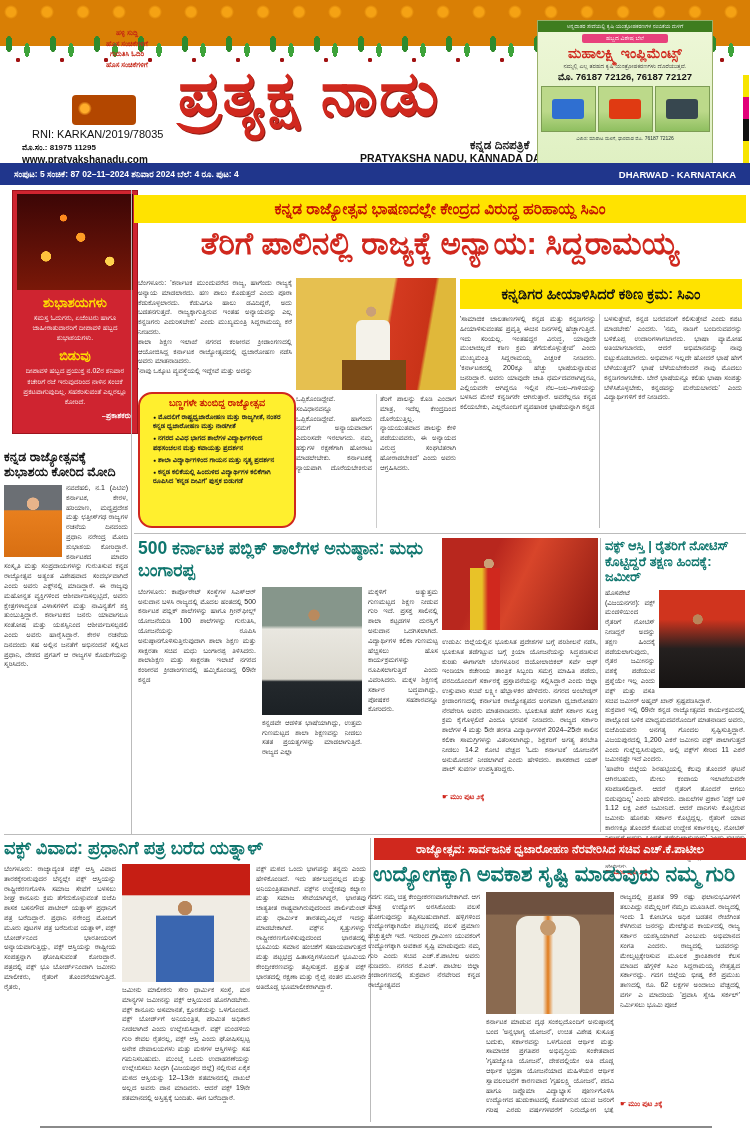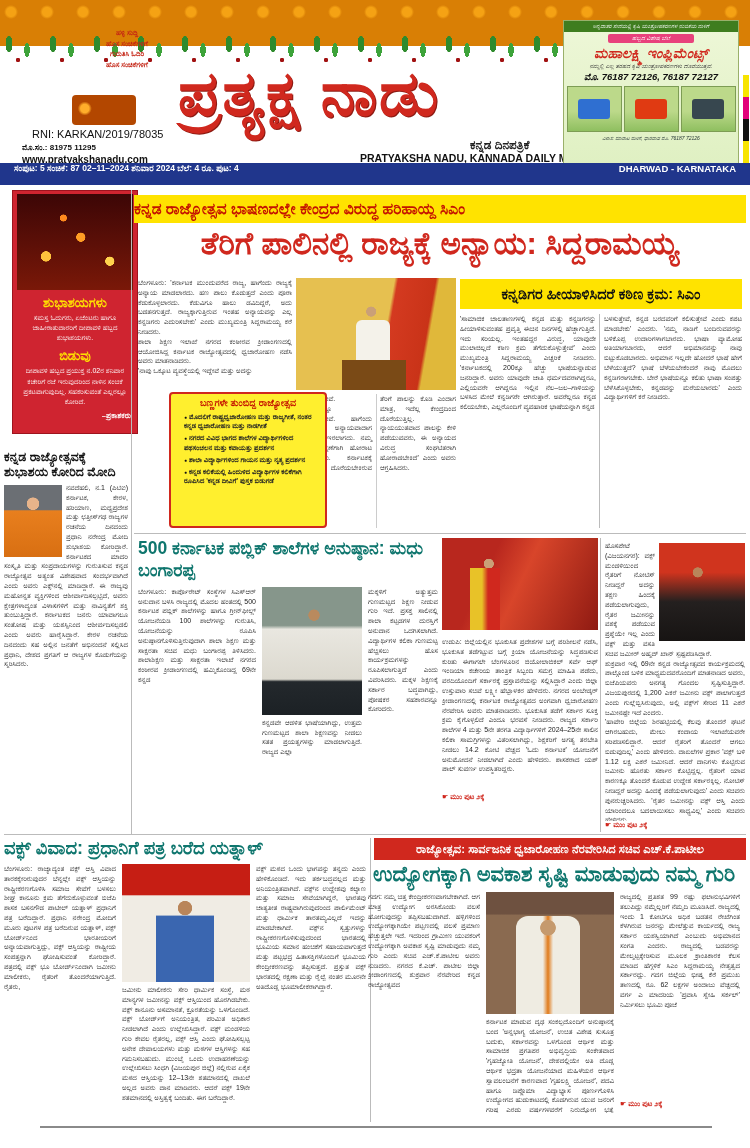--- a/index.html
+++ b/index.html
@@ -25,39 +25,39 @@
   .small-red{color:#c42414;font-weight:bold;font-size:7px;line-height:1.5;}
   .hdr-contact{font-weight:bold;font-size:10px;color:#111;line-height:1.6;}
   .lamp-ico{width:64px;height:30px;border-radius:4px;
     background:radial-gradient(circle 7px at 20% 45%,#ffae2a 60%,#b34700 100%),
                radial-gradient(circle 7px at 50% 40%,#ffc445 60%,#b34700 100%),
                radial-gradient(circle 7px at 80% 45%,#ff9d1e 60%,#b34700 100%),
                linear-gradient(180deg,#f2d8a0,#cf8a3b);}
   .sub-kn{font-size:12px;font-weight:bold;color:#222;}
   .sub-en{font-size:10.5px;font-weight:bold;color:#111;}
   
-  .ad{left:563px;top:20px;width:174px;height:146px;border:1px solid #9ab06a;
-      background:linear-gradient(180deg,#eef7d8,#dff0c2);overflow:hidden;font-style:italic;}
+  .ad{left:537px;top:20px;width:174px;height:146px;border:1px solid #9ab06a;
+      background:linear-gradient(180deg,#eef7d8,#dff0c2);overflow:hidden;}
   .ad-topline{background:#3f7d1f;color:#fff;font-size:5.5px;text-align:center;padding:2px 1px;}
   .ad-ribbon{margin:2px auto 0;width:86px;background:#e8417c;color:#fff;font-size:6px;
              text-align:center;border-radius:2px;padding:1px 0;}
   .ad-name{color:#d0281e;font-weight:bold;font-size:14px;text-align:center;margin-top:2px;}
   .ad-sub{font-size:6px;text-align:center;color:#333;margin-top:1px;}
   .ad-ph{font-size:9.5px;font-weight:bold;text-align:center;color:#111;margin-top:1px;}
   .ad-imgs{display:flex;gap:2px;justify-content:center;margin-top:3px;}
   .ad-img{width:53px;height:44px;border:1px solid #7d9c54;background:linear-gradient(180deg,#bcd98a 55%,#8fbf60);position:relative;}
   .ad-img i{position:absolute;left:10px;top:12px;width:32px;height:20px;border-radius:3px;display:block;}
   .machine-blue i{background:#2f6fd1;}
   .machine-red i{background:#e03a12;}
   .machine-dark i{background:#37474f;}
   .ad-foot{font-size:5px;color:#233;text-align:center;margin-top:3px;}
   .regbars span{display:block;width:6px;height:22px;}
   
   .infobar{left:0px;top:163px;width:750px;height:22px;background:#20368c;color:#fff;
-           display:flex;font-size:9.5px;font-weight:bold;}
+           display:flex;align-items:center;font-size:9.5px;font-weight:bold;}
   
   .vline{width:1px;background:#bbb;}
   .hline{height:1px;background:#bbb;}
   
   .notice{left:12px;top:190px;width:124px;height:242px;background:#cf2430;border:1px solid #9e141e;color:#fff;}
   .notice-img{width:116px;height:96px;margin:3px auto 0;display:block;
     background:radial-gradient(circle 9px at 25% 65%,#ffc23d 55%,transparent 60%),
                radial-gradient(circle 8px at 55% 45%,#ff9d24 55%,transparent 60%),
                radial-gradient(circle 8px at 80% 70%,#ffd34d 55%,transparent 60%),
                radial-gradient(circle 6px at 40% 25%,#ff8a1e 55%,transparent 62%),
@@ -66,32 +66,32 @@
   .notice p{margin:0 5px;font-size:7px;line-height:1.45;text-align:center;}
   .notice .sign{text-align:right;margin:4px 6px 0;font-size:7.5px;font-weight:bold;}
   .modi-h{color:#111;font-weight:bold;font-size:12.5px;line-height:1.2;}
   .body-t{font-size:7px;line-height:1.4;text-align:justify;color:#1c1c1c;}
   .ph{background:#ccc;}
   .modi-ph{float:left;width:58px;height:72px;margin:2px 4px 2px 0;
     background:radial-gradient(circle 10px at 50% 26%,#e8b48a 60%,transparent 65%),
                linear-gradient(180deg,#6b6f74 34%,#e87f1e 36%,#d86f12 100%);}
   
   .kicker{left:134px;top:195px;width:612px;height:28px;background:#ffe300;
-          display:flex;align-items:center;justify-content:flex-start;}
+          display:flex;align-items:center;justify-content:center;}
   .kicker span{color:#c41200;font-weight:bold;font-size:15.5px;}
   .lead-h{left:134px;top:226px;width:612px;text-align:center;color:#d0281e;font-weight:bold;font-size:31px;}
   .sid-ph{left:296px;top:278px;width:160px;height:112px;
     background:radial-gradient(circle 8px at 47% 30%,#caa077 60%,transparent 66%),
                linear-gradient(100deg,#e6c050 55%,#d43a20 57%,#c93318 78%,#e0b83a 80%),
                linear-gradient(180deg,#efd97e,#d8b944);}
   .sid-ph i{position:absolute;left:60px;top:42px;width:34px;height:52px;background:#f4f2ea;border-radius:6px 6px 0 0;display:block;}
   .sid-ph u{position:absolute;left:46px;bottom:0;width:64px;height:30px;background:#7a4a16;display:block;}
   .cm-head{left:460px;top:279px;width:282px;height:30px;background:#ffe300;display:flex;align-items:center;justify-content:center;}
   .cm-head span{color:#111;font-weight:bold;font-size:14.5px;}
-  .hi-box{left:138px;top:392px;width:158px;height:136px;background:#ffef2e;border:2px solid #d0281e;border-radius:4px;padding:3px 5px;box-sizing:border-box;margin-left:31px;}
+  .hi-box{left:138px;top:392px;width:158px;height:136px;background:#ffef2e;border:2px solid #d0281e;border-radius:14px;padding:3px 5px;box-sizing:border-box;}
   .hi-box h4{margin:0 0 3px;text-align:center;color:#c41200;font-size:9.5px;}
   .hi-box li{font-size:6.8px;font-weight:bold;line-height:1.35;margin-bottom:3px;}
   .hi-box ul{margin:0;padding-left:8px;list-style:none;}
   .hi-box li:before{content:"●";color:#111;font-size:5px;margin-right:2px;}
   
   .story-h{color:#0f766e;font-weight:bold;}
   .cont{color:#d0281e;font-weight:bold;font-size:7px;}
   
   .madhu-ph{width:100px;height:128px;
     background:radial-gradient(circle 9px at 52% 22%,#b98a5e 60%,transparent 66%),
@@ -252,20 +252,24 @@
       <i></i>
     </div>
   <div class="abs" style="left:442px;top:634px;width:156px;">
     <div class="body-t" style="margin-top:3px;height:156px;overflow:hidden;">ಉಡುಪಿ: ಜಿಲ್ಲೆಯಲ್ಲಿನ ಭೂಕುಸಿತ ಪ್ರದೇಶಗಳ ಬಗ್ಗೆ ಪರಿಶೀಲನೆ ನಡೆಸಿ, ಭೂಕುಸಿತ ತಡೆಗಟ್ಟುವ ಬಗ್ಗೆ ಕ್ರಿಯಾ ಯೋಜನೆಯನ್ನು ಸಿದ್ಧಪಡಿಸುವ ಕುರಿತು ಈಗಾಗಲೇ ಬೆಂಗಳೂರಿನ ಜಿಯೋಲಾಜಿಕಲ್ ಸರ್ವೆ ಆಫ್ ಇಂಡಿಯಾ ಕಚೇರಿಯ ತಾಂತ್ರಿಕ ಸಿಬ್ಬಂದಿ ಸಮಗ್ರ ಮಾಹಿತಿ ಪಡೆದು, ವರದಿಯೊಂದಿಗೆ ಸರ್ಕಾರಕ್ಕೆ ಪ್ರಸ್ತಾವನೆಯನ್ನು ಸಲ್ಲಿಸಿದ್ದಾರೆ ಎಂದು ಜಿಲ್ಲಾ ಉಸ್ತುವಾರಿ ಸಚಿವೆ ಲಕ್ಷ್ಮೀ ಹೆಬ್ಬಾಳಕರ ಹೇಳಿದರು. ನಗರದ ಅಂಬೇಡ್ಕರ್ ಕ್ರೀಡಾಂಗಣದಲ್ಲಿ ಕರ್ನಾಟಕ ರಾಜ್ಯೋತ್ಸವದ ಅಂಗವಾಗಿ ಧ್ವಜಾರೋಹಣ ನೆರವೇರಿಸಿ ಅವರು ಮಾತನಾಡಿದರು. ಭೂಕುಸಿತ ತಡೆಗೆ ಸರ್ಕಾರ ಸೂಕ್ತ ಕ್ರಮ ಕೈಗೊಳ್ಳಲಿದೆ ಎಂದೂ ಭರವಸೆ ನೀಡಿದರು. ರಾಜ್ಯದ ಸರ್ಕಾರಿ ಶಾಲೆಗಳ 4 ಮತ್ತು 5ನೇ ತರಗತಿ ವಿದ್ಯಾರ್ಥಿಗಳಿಗೆ 2024–25ನೇ ಸಾಲಿನ ಕಲಿಕಾ ಸಾಮಗ್ರಿಗಳನ್ನು ವಿತರಿಸಲಾಗಿದ್ದು, ಶಿಕ್ಷಕರಿಗೆ ಅಗತ್ಯ ತರಬೇತಿ ನೀಡಲು 14.2 ಕೋಟಿ ವೆಚ್ಚದ 'ಓದು ಕರ್ನಾಟಕ' ಯೋಜನೆಗೆ ಅನುಮೋದನೆ ನೀಡಲಾಗಿದೆ ಎಂದು ಹೇಳಿದರು. ಶಾಸಕರಾದ ಯಶ್ ಪಾಲ್ ಸುವರ್ಣ ಉಪಸ್ಥಿತರಿದ್ದರು.</div>
     <div class="cont">☛ ಮುಂ ಪುಟ ೨ಕ್ಕೆ</div>
   </div>
 
   <div class="abs vline" style="left:600px;top:538px;height:294px;"></div>
 
   <div class="abs" style="left:605px;top:538px;width:140px;">
+    <div class="story-h" style="font-size:13px;line-height:1.2;">
+      <div>ವಕ್ಫ್ ಆಸ್ತಿ | ರೈತರಿಗೆ ನೋಟಿಸ್</div>
+      <div>ಕೊಟ್ಟಿದ್ದರೆ ತಕ್ಷಣ ಹಿಂದಕ್ಕೆ: ಜಮೀರ್</div>
+    </div>
     <div style="margin-top:3px;">
       <div class="zam-ph ph"></div>
       <div class="body-t">ಹೊಸಪೇಟೆ (ವಿಜಯನಗರ): ವಕ್ಫ್ ಮಂಡಳಿಯಿಂದ ರೈತರಿಗೆ ನೋಟಿಸ್ ನೀಡಿದ್ದರೆ ಅದನ್ನು ತಕ್ಷಣ ಹಿಂದಕ್ಕೆ ಪಡೆಯಲಾಗುವುದು, ರೈತರ ಜಮೀನನ್ನು ವಶಕ್ಕೆ ಪಡೆಯುವ ಪ್ರಶ್ನೆಯೇ ಇಲ್ಲ ಎಂದು ವಕ್ಫ್ ಮತ್ತು ವಸತಿ ಸಚಿವ ಜಮೀರ್ ಅಹ್ಮದ್ ಖಾನ್ ಸ್ಪಷ್ಟಪಡಿಸಿದ್ದಾರೆ.</div>
     </div>
     <div class="body-t">ಶುಕ್ರವಾರ ಇಲ್ಲಿ 69ನೇ ಕನ್ನಡ ರಾಜ್ಯೋತ್ಸವದ ಕಾರ್ಯಕ್ರಮದಲ್ಲಿ ಪಾಲ್ಗೊಂಡ ಬಳಿಕ ಮಾಧ್ಯಮದವರೊಂದಿಗೆ ಮಾತನಾಡಿದ ಅವರು, ಬಿಜೆಪಿಯವರು ಅನಗತ್ಯ ಗೊಂದಲ ಸೃಷ್ಟಿಸುತ್ತಿದ್ದಾರೆ. ವಿಜಯಪುರದಲ್ಲಿ 1,200 ಎಕರೆ ಜಮೀನು ವಕ್ಫ್ ಪಾಲಾಗುತ್ತದೆ ಎಂದು ಗುಲ್ಲೆಬ್ಬಿಸಿರುವುದು, ಅಲ್ಲಿ ವಕ್ಫ್‌ಗೆ ಸೇರಿದ 11 ಎಕರೆ ಜಮೀನಷ್ಟೇ ಇದೆ ಎಂದರು.</div>
     <div class="body-t" style="height:104px;overflow:hidden;">'ಹಾವೇರಿ ಜಿಲ್ಲೆಯ ಶಿರಹಟ್ಟಿಯಲ್ಲಿ ಕೆಲವು ತೊಂದರೆ ಘಟನೆ ಆಗಿರಬಹುದು, ಮೇಲು ಕಂದಾಯ ಇಲಾಖೆಯವರೇ ಸರಿಪಡಿಸಲಿದ್ದಾರೆ. ಆದರೆ ರೈತರಿಗೆ ತೊಂದರೆ ಆಗಲು ಬಿಡುವುದಿಲ್ಲ' ಎಂದು ಹೇಳಿದರು. ದಾಖಲೆಗಳ ಪ್ರಕಾರ 'ವಕ್ಫ್ ಬಳಿ 1.12 ಲಕ್ಷ ಎಕರೆ ಜಮೀನಿದೆ. ಆದರೆ ದಾನಿಗಳು ಕೊಟ್ಟಿರುವ ಜಮೀನು ಹೊರತು ಸರ್ಕಾರ ಕೊಟ್ಟಿದ್ದಲ್ಲ. ರೈತರಿಗೆ ಯಾವ ಕಾರಣಕ್ಕೂ ತೊಂದರೆ ಕೊಡುವ ಉದ್ದೇಶ ಸರ್ಕಾರಕ್ಕಿಲ್ಲ. ನೋಟಿಸ್ ನೀಡಿದ್ದರೆ ಅದನ್ನು ಹಿಂದಕ್ಕೆ ಪಡೆಯಲಾಗುವುದು' ಎಂದು ಸಚಿವರು ಪುನರುಚ್ಚರಿಸಿದರು. 'ರೈತರ ಜಮೀನನ್ನು ವಕ್ಫ್ ಆಸ್ತಿ ಎಂದು ಯಾರಿಂದಲೂ ಬದಲಾಯಿಸಲು ಸಾಧ್ಯವಿಲ್ಲ' ಎಂದು ಸಚಿವರು ಹೇಳಿದರು.</div>
     <div class="cont">☛ ಮುಂ ಪುಟ ೨ಕ್ಕೆ</div>
   </div>
 
   <div class="abs hline" style="left:4px;top:834px;width:742px;"></div>

